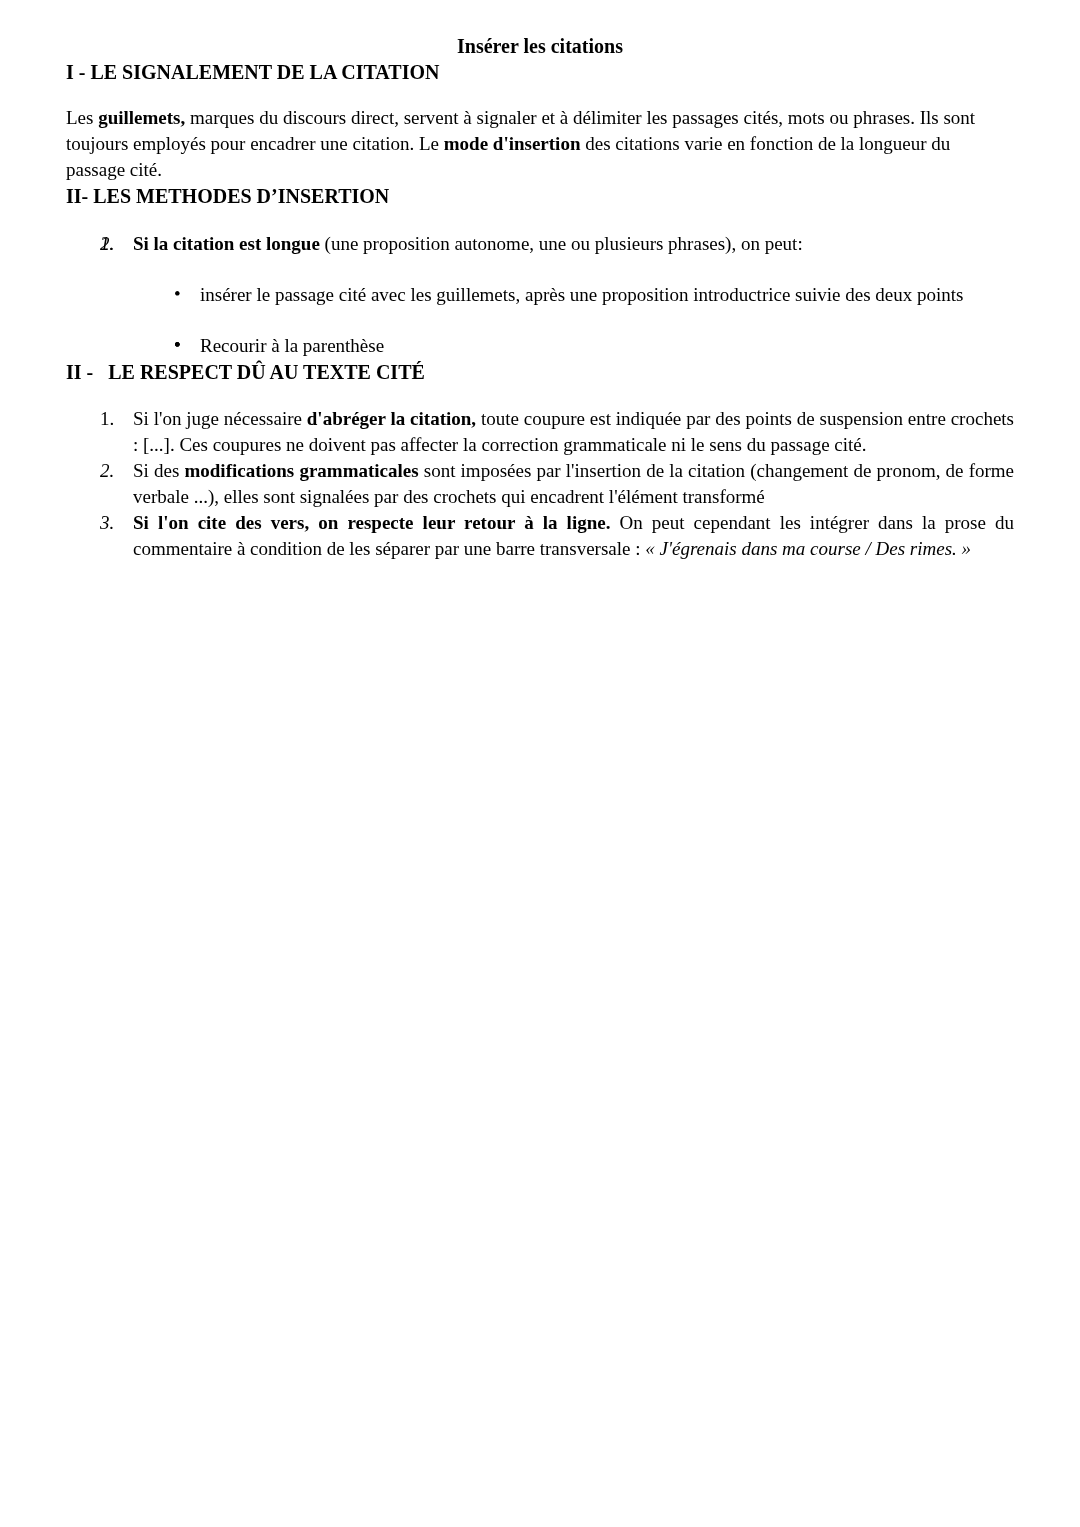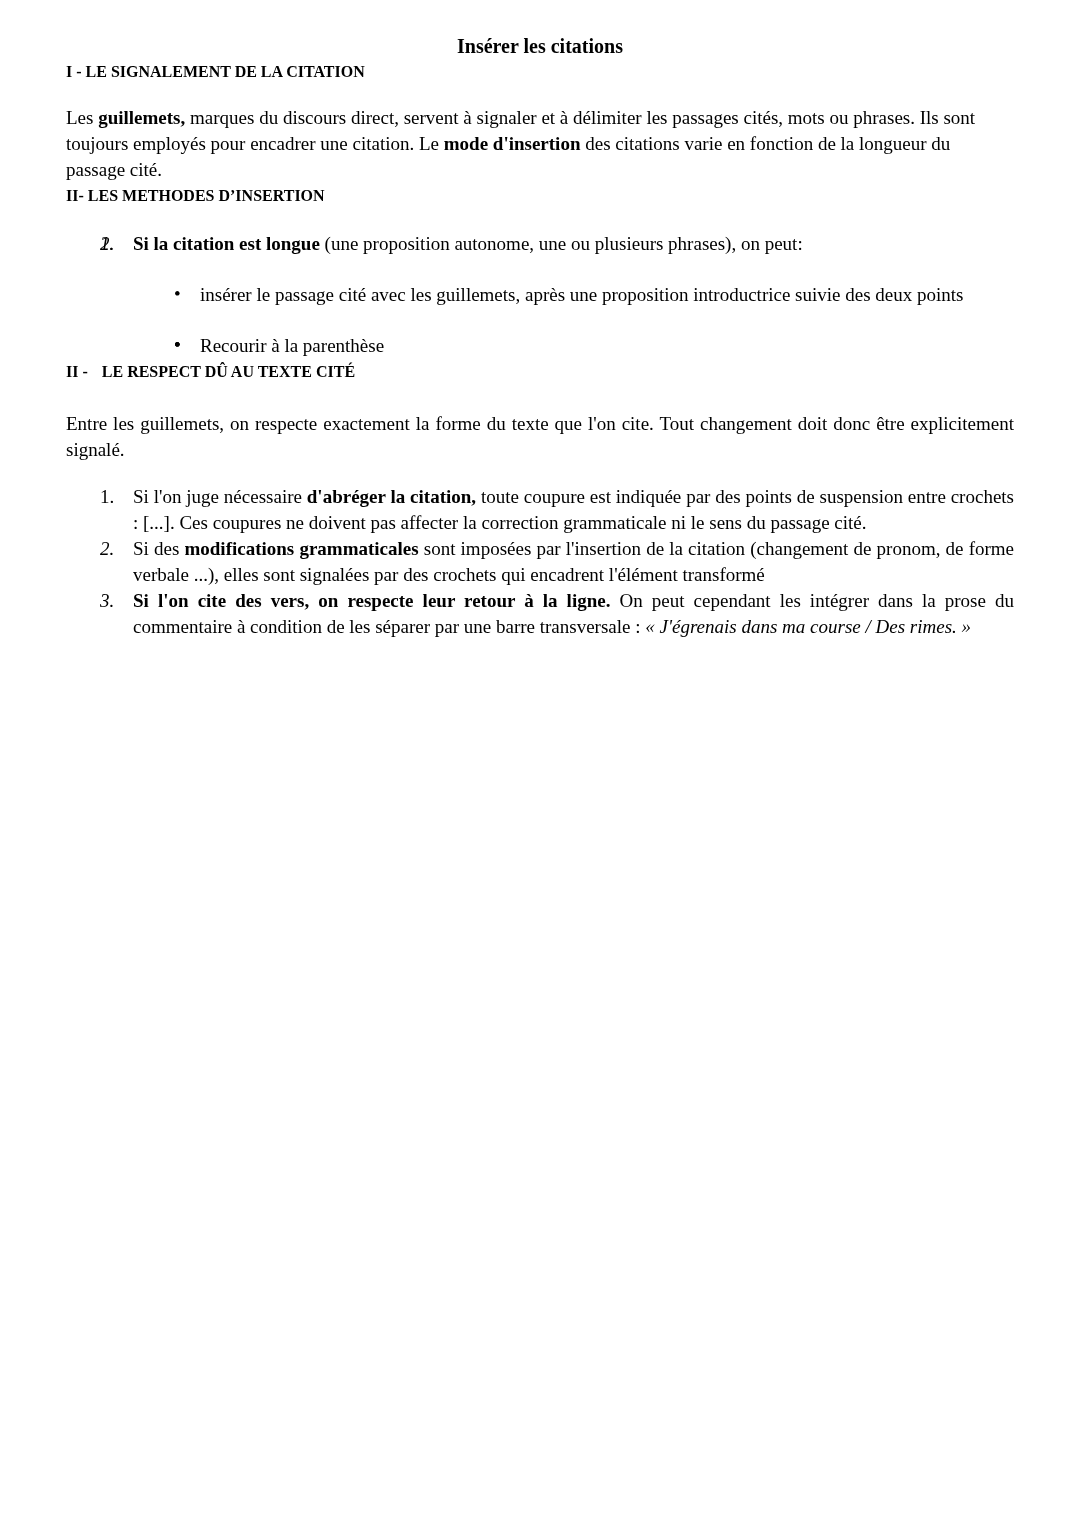--- a/index.html
+++ b/index.html
@@ -24,21 +24,21 @@
     background: #ffffff;
   }
   .doc-title {
     margin: 6px 0 0 0;
     text-align: center;
     font-size: 20px;
     font-weight: bold;
     line-height: 26px;
   }
   h2.heading {
-    font-size: 16px;
+    font-size: 20px;
     font-weight: bold;
     line-height: 26px;
     margin: 0;
   }
   .heading-1 { margin-top: 46px; }
   .heading-2 { margin-top: 28px; }
   .heading-3 { margin-top: 23px; }
   .heading-3 .numeral {
     font-weight: bold;
     padding-right: 10px;
@@ -121,21 +121,20 @@
       <span class="bullet-marker">•</span>
       <span><span>Recourir à la parenthèse</span></span>
     </div>
   </div>
 
   <h2 class="heading heading-3">
     <span class="numeral">II -</span>
     <span>LE RESPECT DÛ AU TEXTE CITÉ</span>
   </h2>
 
-  <p class="para para-2"><span>Entre les guillemets, on respecte exactement la forme du texte que l'on cite. Tout changement doit donc être explicitement signalé.</span></p>
 
   <div class="numlist numlist-2">
     <div class="num-item">
       <span class="marker"><span>1.</span></span>
       <span><span>Si l'on juge nécessaire </span><span class="b">d'abréger la citation,</span><span> toute coupure est indiquée par des points de suspension entre crochets : [...]. Ces coupures ne doivent pas affecter la correction grammaticale ni le sens du passage cité.</span></span>
     </div>
     <div class="num-item">
       <span class="marker"><span class="i">2.</span></span>
       <span><span>Si des </span><span class="b">modifications grammaticales</span><span> sont imposées par l'insertion de la citation (changement de pronom, de forme verbale ...), elles sont signalées par des crochets qui encadrent l'élément transformé</span></span>
     </div>

